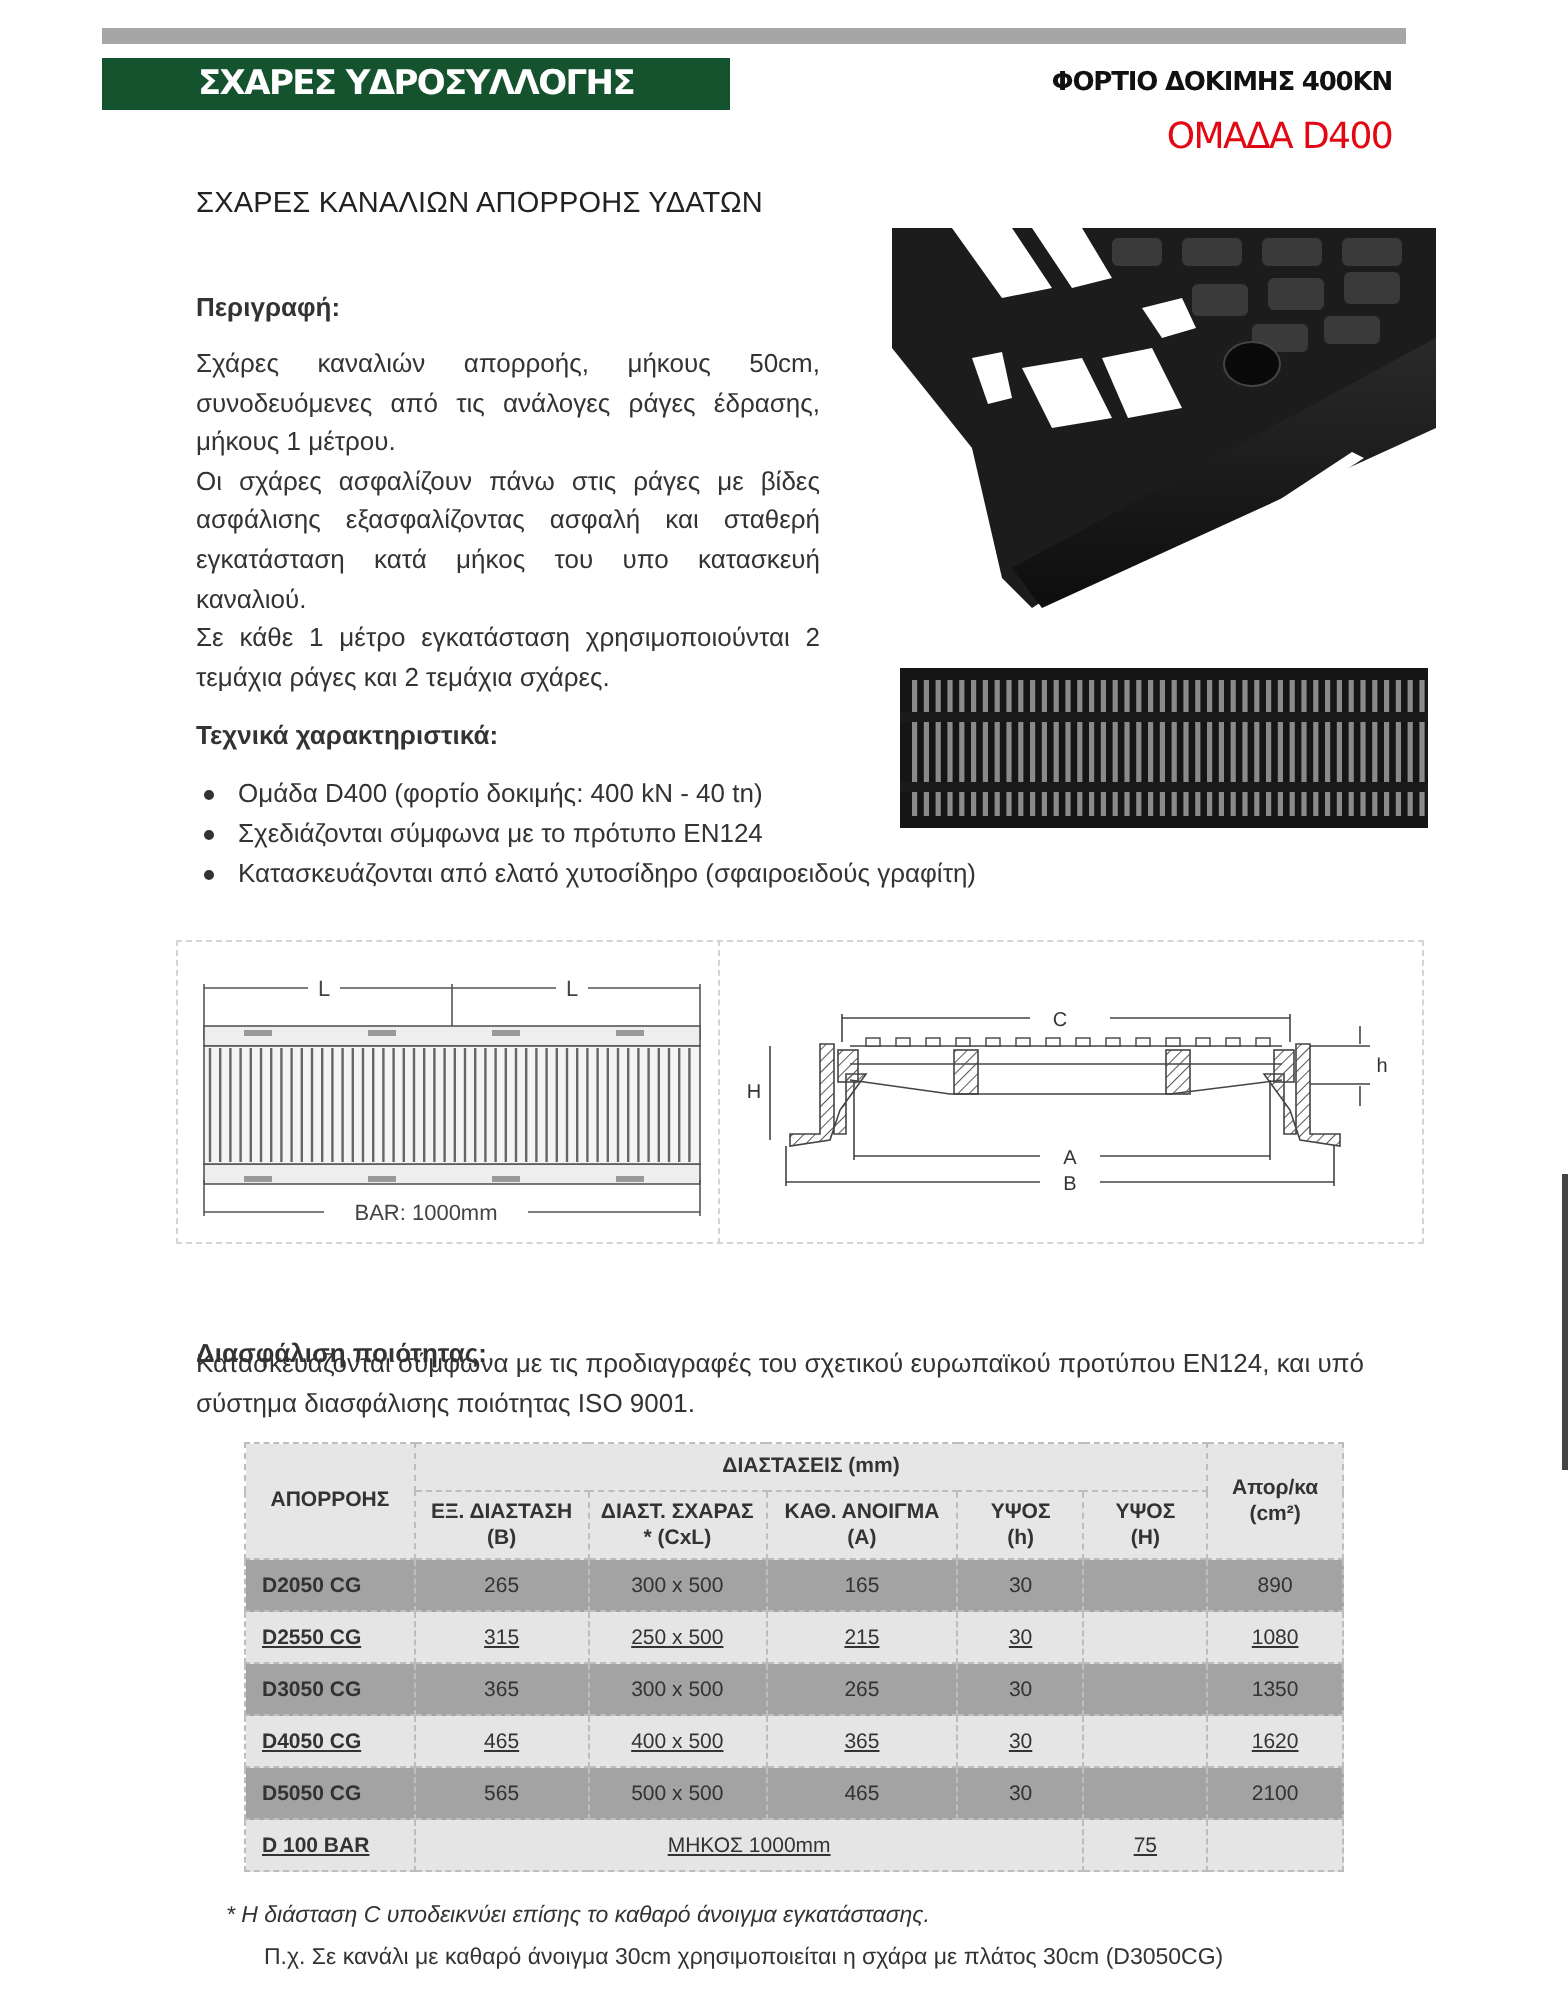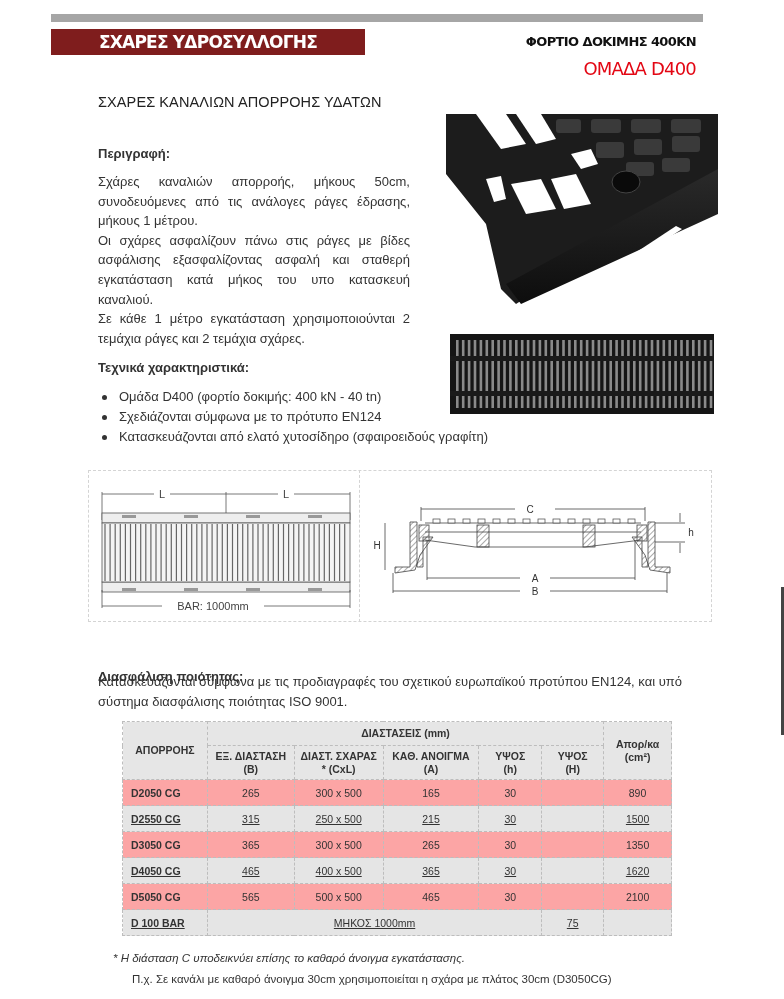--- a/index.html
+++ b/index.html
@@ -1,19 +1,19 @@
 <!DOCTYPE html>
 <html><head>
 <meta charset="utf-8">
 <style>
   html, body { margin: 0; padding: 0; background: #ffffff; }
   body { width: 784px; height: 999px; position: relative; overflow: hidden;
          font-family: "Liberation Sans", "DejaVu Sans", sans-serif; color: #333; }
   .top-bar { position: absolute; left: 51px; top: 14px; width: 652px; height: 8px; background: #a6a6a6; }
-  .red-banner { position: absolute; left: 51px; top: 29px; width: 314px; height: 26px; background: #7f1d1d;
+  .red-banner { position: absolute; left: 51px; top: 29px; width: 314px; height: 26px; background: #14532d;
                 color: #fff; font-family: "DejaVu Sans", sans-serif; font-weight: bold; font-size: 17px;
                 line-height: 26px; text-align: center; letter-spacing: -0.8px; transform-origin: left; }
   .load-text { position: absolute; right: 88px; top: 34px; font-family: "DejaVu Sans", sans-serif;
                font-weight: bold; font-size: 13px; color: #111; letter-spacing: -0.6px; }
   .group-text { position: absolute; right: 88px; top: 58px; font-family: "DejaVu Sans", sans-serif;
                 font-weight: normal; font-size: 18px; color: #e30613; letter-spacing: -0.8px; }
   .section-title { position: absolute; left: 98px; top: 94px; font-size: 14.5px; color: #222; letter-spacing: 0.1px; }
   .subhead { position: absolute; left: 98px; font-weight: bold; font-size: 13px; color: #333; }
   .desc { position: absolute; left: 98px; top: 172px; width: 312px; font-size: 13px; line-height: 19.6px;
           color: #333; text-align: justify; }
@@ -31,21 +31,21 @@
   .diag-right { position: absolute; left: 365px; top: 485px; width: 340px; height: 125px; }
   .quality-head { position: absolute; left: 98px; top: 669px; }
   .quality-text { position: absolute; left: 98px; top: 672px; width: 610px; font-size: 13px; line-height: 20px; color: #333; }
   table.spec { position: absolute; left: 122px; top: 721px; width: 550px; border-collapse: collapse;
                font-size: 10.5px; color: #333; }
   table.spec td, table.spec th { border: 1px dashed #bdbdbd; text-align: center; padding: 0; }
   table.spec th { background: #e6e6e6; font-weight: bold; font-size: 10.5px; line-height: 13px; }
   table.spec .r-head1 { height: 24px; }
   table.spec .r-head2 { height: 34px; }
   table.spec tr.data td { height: 25px; }
-  table.spec tr.odd td { background: #fca5a5; }
+  table.spec tr.odd td { background: #a3a3a3; }
   table.spec tr.even td { background: #e5e5e5; text-decoration: underline; }
   table.spec td.code { text-align: left; padding-left: 8px; font-weight: bold; }
   table.spec th.dimgroup { text-align: center; }
   .footnote1 { position: absolute; left: 113px; top: 952px; font-size: 11.5px; font-style: italic; color: #333; }
   .footnote2 { position: absolute; left: 132px; top: 973px; font-size: 11.5px; color: #333; }
   .right-edge { position: absolute; left: 781px; top: 587px; width: 3px; height: 148px; background: #444; }
 </style>
 </head>
 <body>
 
@@ -333,21 +333,21 @@
     <td></td>
     <td>890</td>
   </tr>
   <tr class="data even">
     <td class="code">D2550 CG</td>
     <td>315</td>
     <td>250 x 500</td>
     <td>215</td>
     <td>30</td>
     <td></td>
-    <td>1500</td>
+    <td>1080</td>
   </tr>
   <tr class="data odd">
     <td class="code">D3050 CG</td>
     <td>365</td>
     <td>300 x 500</td>
     <td>265</td>
     <td>30</td>
     <td></td>
     <td>1350</td>
   </tr>

